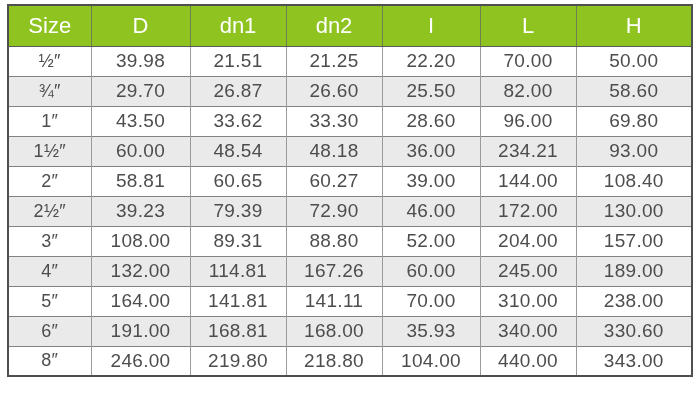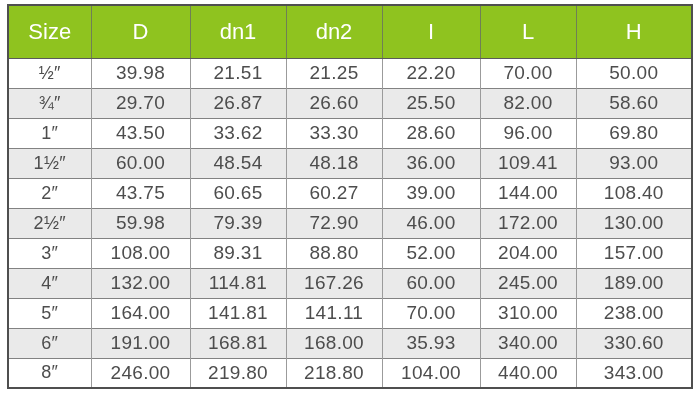--- a/index.html
+++ b/index.html
@@ -24,21 +24,21 @@
   table.spec-table col.c-dn1  { width: 96px; }
   table.spec-table col.c-dn2  { width: 96px; }
   table.spec-table col.c-i    { width: 98px; }
   table.spec-table col.c-l    { width: 96px; }
   table.spec-table col.c-h    { width: 116px; }
   table.spec-table th {
     background: #8fc31f;
     color: #ffffff;
     font-size: 22px;
     font-weight: 400;
-    height: 53px;
+    height: 41px;
     text-align: center;
     vertical-align: middle;
     border-left: 1px solid #6f7f55;
     border-bottom: 1px solid #5a5a5a;
   }
   table.spec-table th:first-child { border-left: none; }
   table.spec-table td {
     color: #4d4d4d;
     font-size: 19px;
     height: 30px;
@@ -104,35 +104,35 @@
           <td>28.60</td>
           <td>96.00</td>
           <td>69.80</td>
         </tr>
         <tr>
           <td>1½″</td>
           <td>60.00</td>
           <td>48.54</td>
           <td>48.18</td>
           <td>36.00</td>
-          <td>109.41</td>
+          <td>234.21</td>
           <td>93.00</td>
         </tr>
         <tr>
           <td>2″</td>
-          <td>43.75</td>
+          <td>58.81</td>
           <td>60.65</td>
           <td>60.27</td>
           <td>39.00</td>
           <td>144.00</td>
           <td>108.40</td>
         </tr>
         <tr>
           <td>2½″</td>
-          <td>59.98</td>
+          <td>39.23</td>
           <td>79.39</td>
           <td>72.90</td>
           <td>46.00</td>
           <td>172.00</td>
           <td>130.00</td>
         </tr>
         <tr>
           <td>3″</td>
           <td>108.00</td>
           <td>89.31</td>

